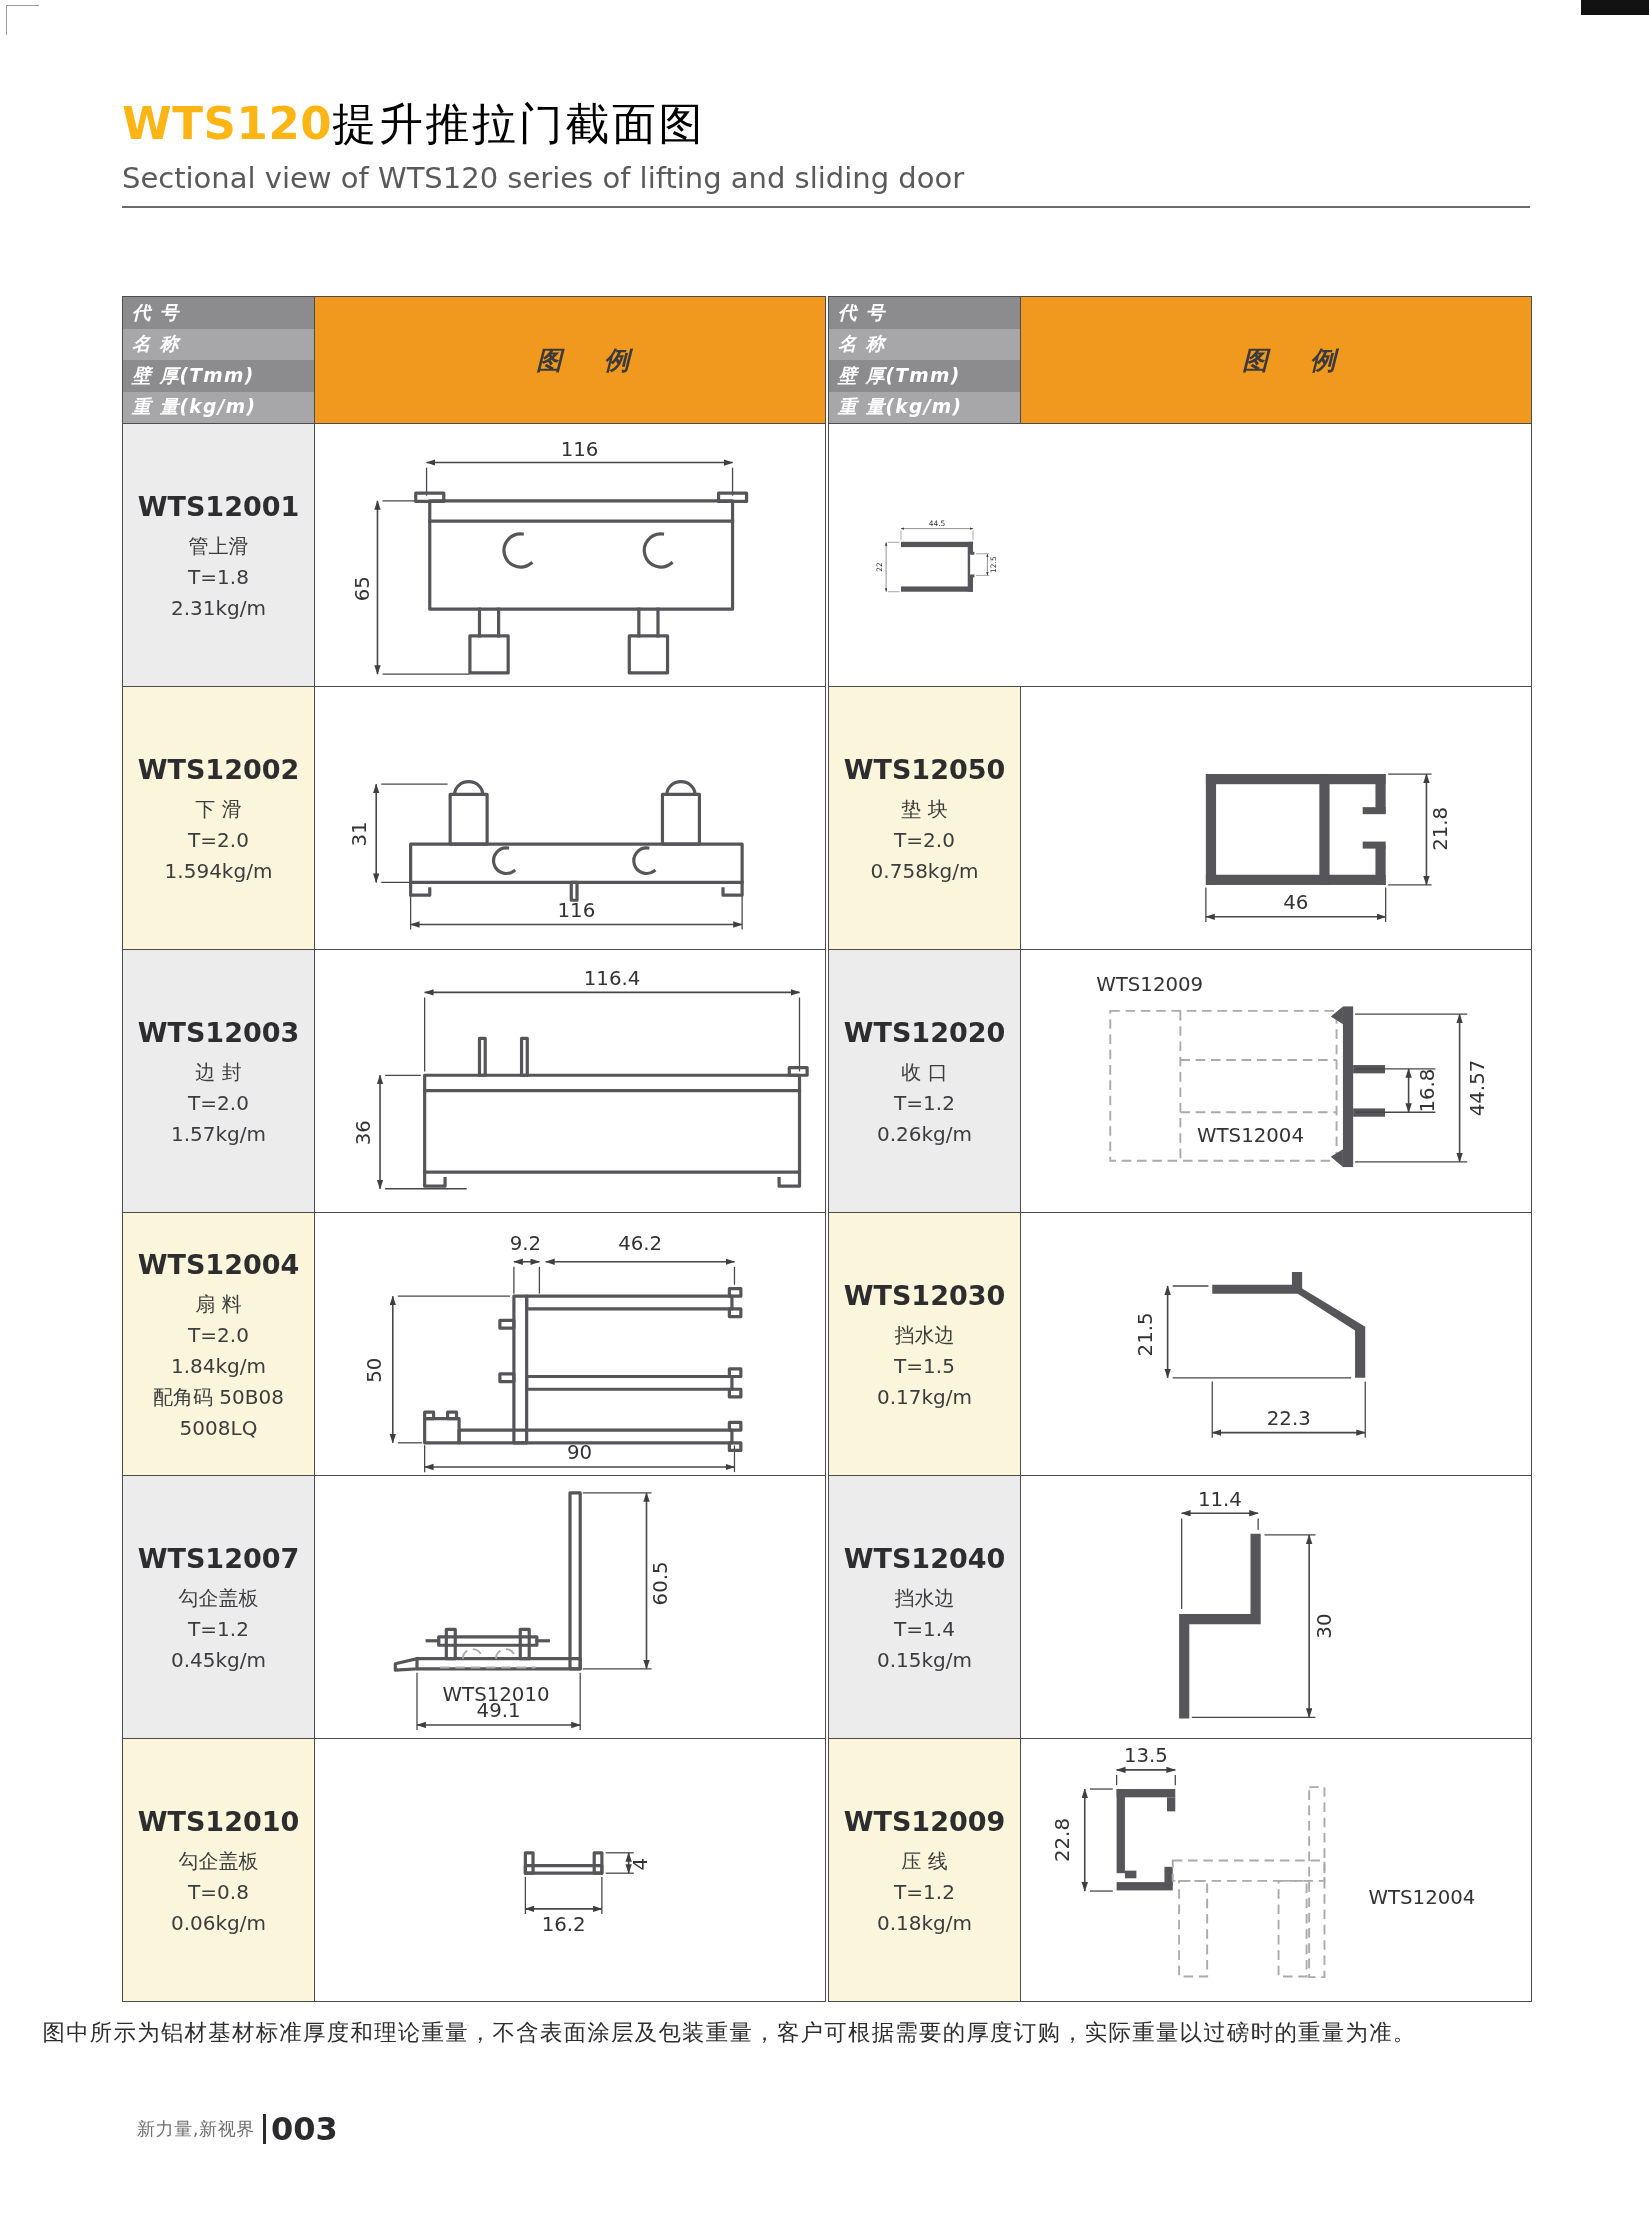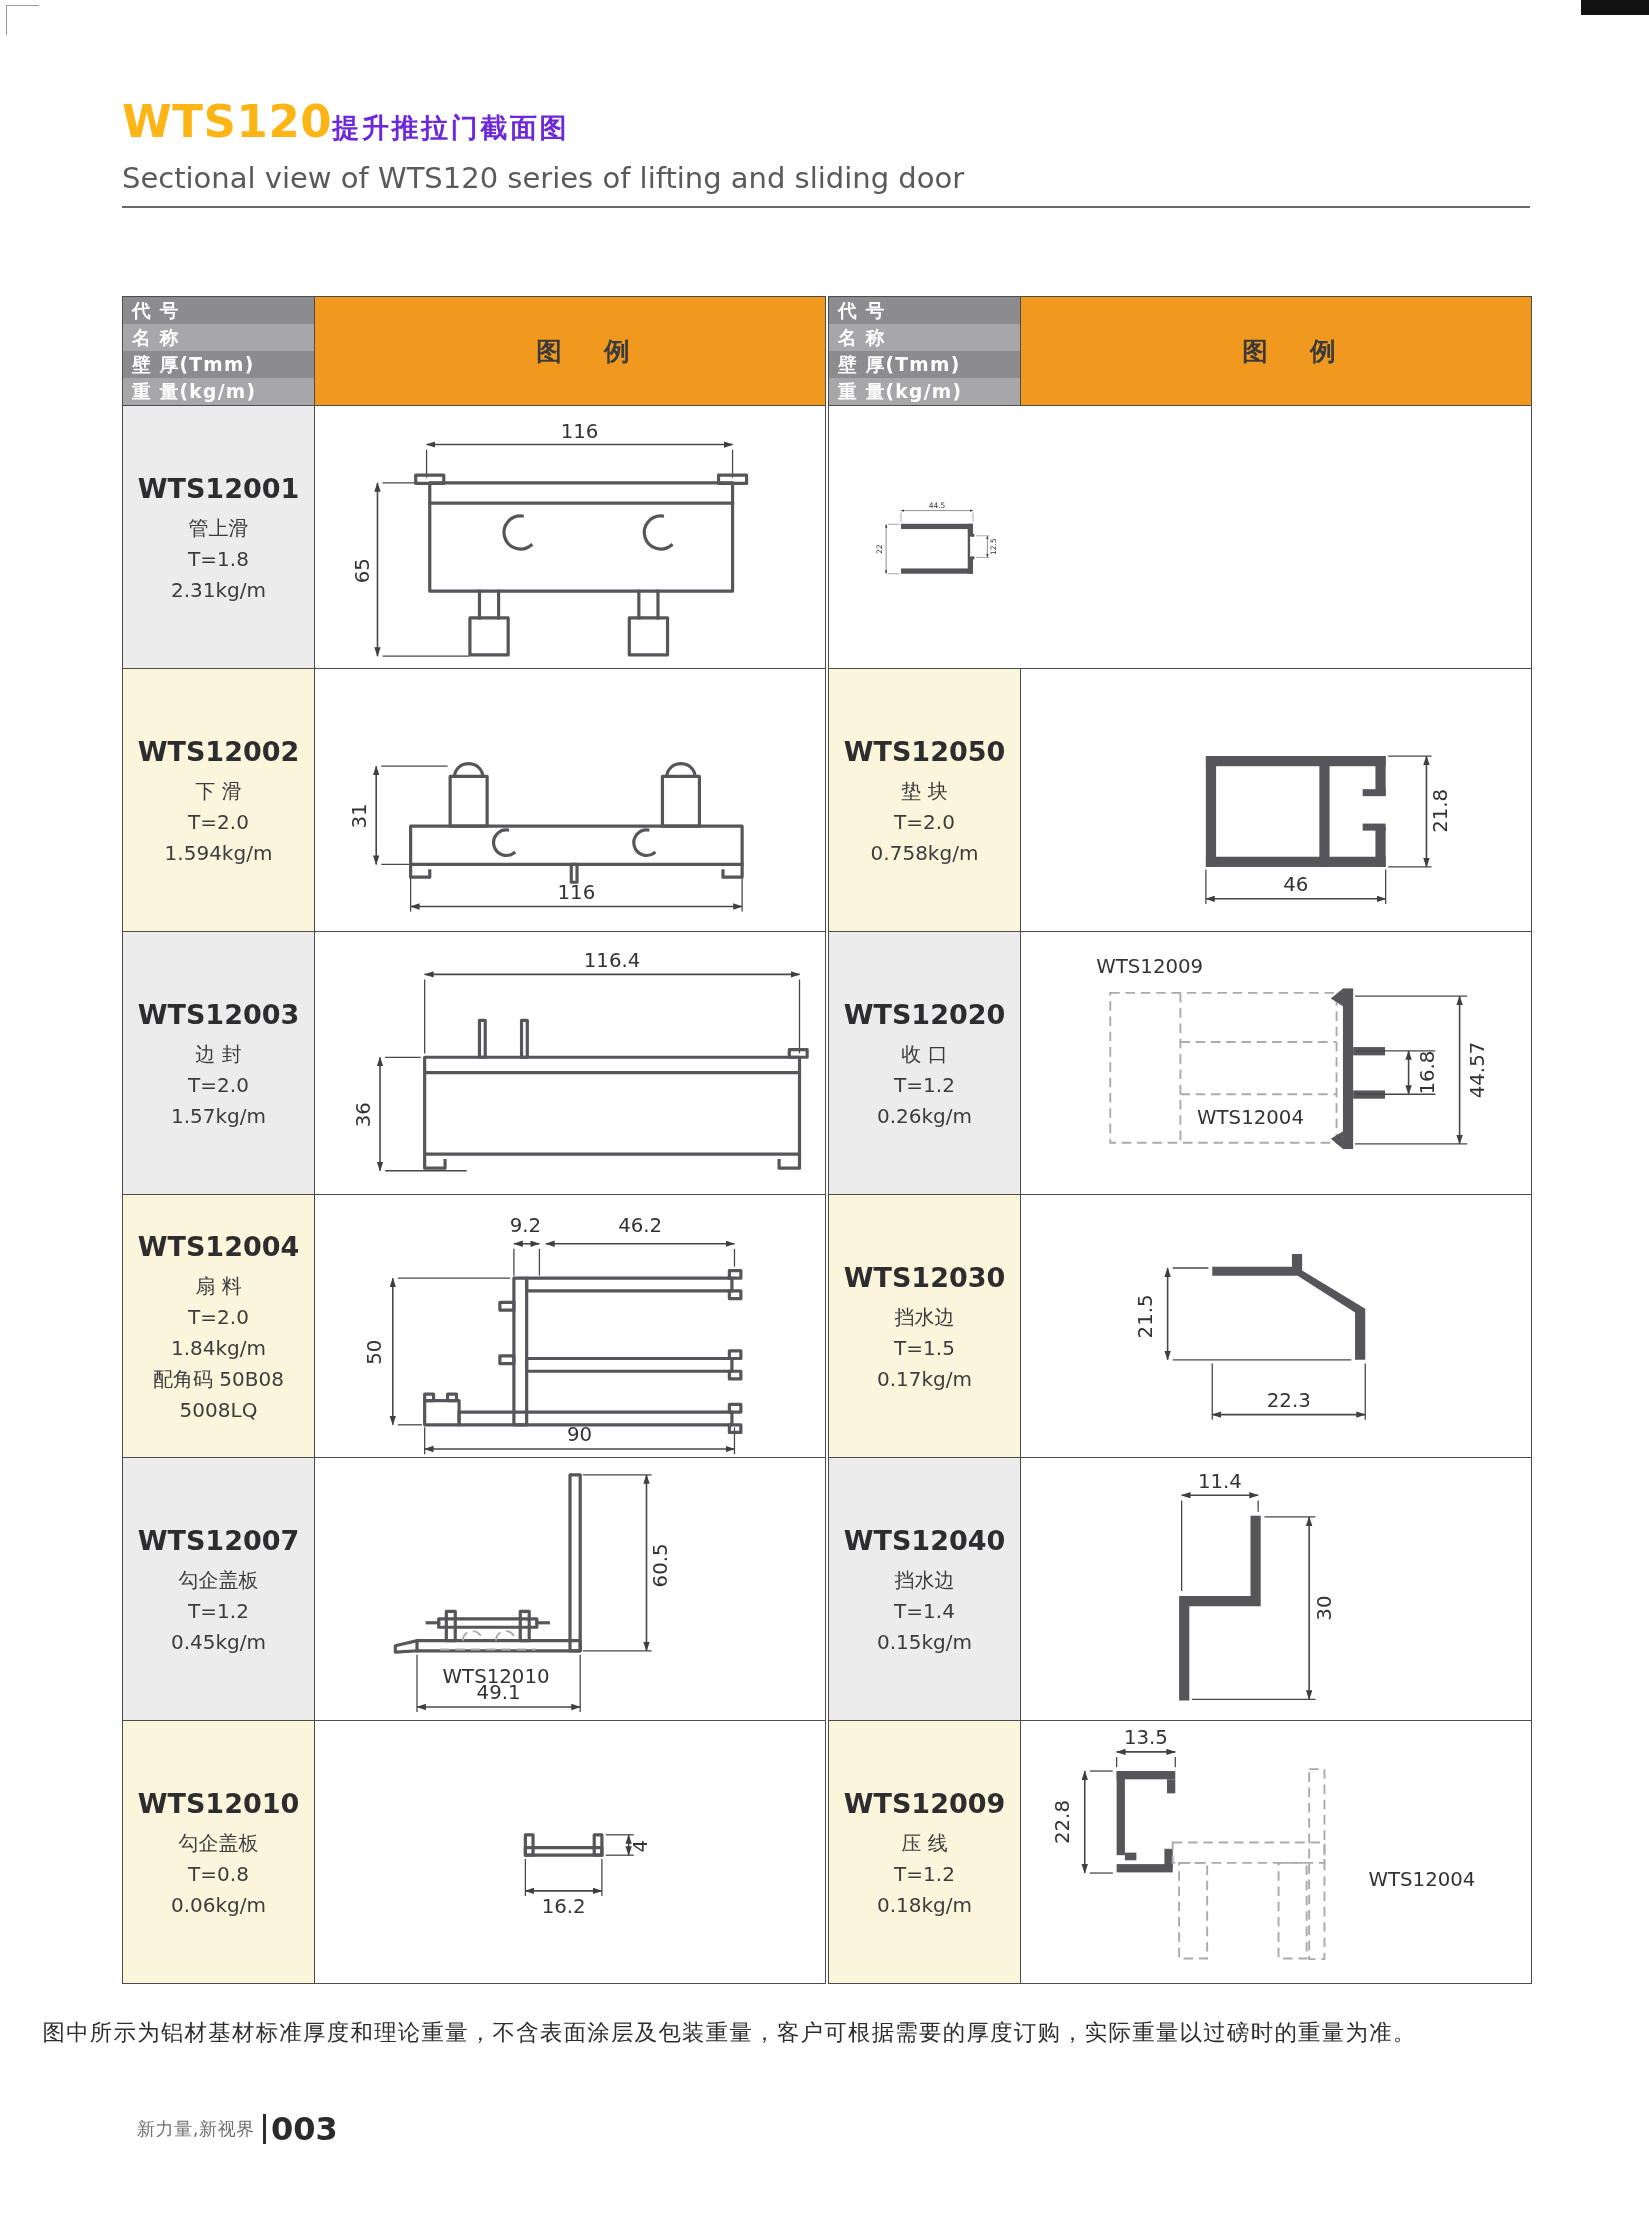--- a/index.html
+++ b/index.html
@@ -5,28 +5,28 @@
   html,body{margin:0;padding:0;background:#e8e8e8;}
   .page{position:relative;width:1649px;height:2216px;background:#ffffff;overflow:hidden;
         font-family:"DejaVu Sans","Liberation Sans",sans-serif;color:#2f2f31;}
   
   .cm-tl{position:absolute;left:6.4px;top:5.1px;width:32px;height:29.4px;
          border-left:1.9px solid #9a9a9a;border-top:1.9px solid #9a9a9a;}
   .pm-tr{position:absolute;right:0;top:0;width:68px;height:15.4px;background:#121212;}
   
   .titleline{position:absolute;left:122px;top:95px;white-space:nowrap;}
   .title-code{font-size:45px;font-weight:bold;color:var(--title_orange,#FDB515);letter-spacing:0.6px;}
-  .title-cn{font-size:27px;font-weight:bold;color:#6d28d9;letter-spacing:2.6px;}
+  .title-cn{font-size:44px;font-weight:normal;color:#000000;letter-spacing:2.6px;}
   .subtitle{position:absolute;left:122px;top:161px;font-size:29px;color:#5a5a5c;}
   .rule{position:absolute;left:122px;top:206px;width:1408px;height:1.9px;background:#6a6a6c;}
   
   .ptable{position:absolute;top:296px;width:704px;border:1.9px solid var(--line_dark,#4c4c4e);
           box-sizing:border-box;background:#fff;}
   .ptable.left{left:122px;} .ptable.right{left:828px;}
-  .thead{display:grid;grid-template-columns:192px 1fr;height:108px;}
+  .thead{display:grid;grid-template-columns:192px 1fr;height:126px;font-style:italic;}
   .hcol{display:flex;flex-direction:column;border-right:1.9px solid var(--line_dark,#4c4c4e);}
   .hrow{flex:1;display:flex;align-items:center;padding-left:9px;color:#ffffff;
         font-size:18.6px;font-weight:bold;letter-spacing:1.3px;}
   .hrow:nth-child(odd){background:var(--hdr_dark,#8C8C8E);}
   .hrow:nth-child(even){background:var(--hdr_light,#A7A7A9);}
   .legend{background:var(--orange,#F0991E);display:flex;align-items:center;justify-content:center;
           font-size:25.6px;font-weight:bold;color:#3a3a3c;letter-spacing:16.6px;text-indent:16.6px;padding-left:26px;}
   .prow{display:grid;grid-template-columns:192px 1fr;height:262px;border-top:1.9px solid var(--line_dark,#4c4c4e);}
   .labcell{display:flex;flex-direction:column;align-items:center;justify-content:center;
            border-right:1.9px solid var(--line_dark,#4c4c4e);text-align:center;line-height:1.55;}

